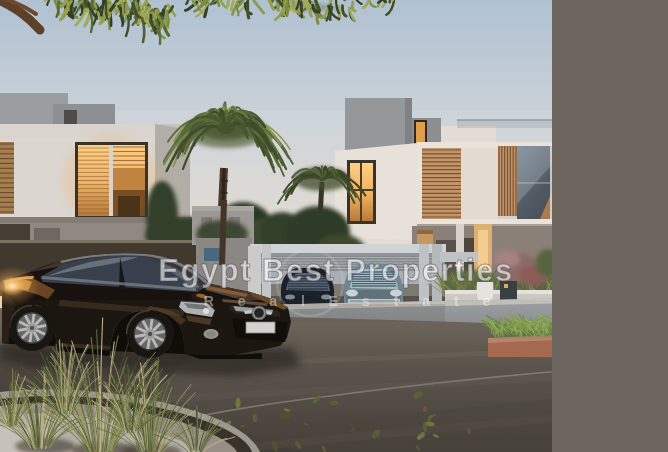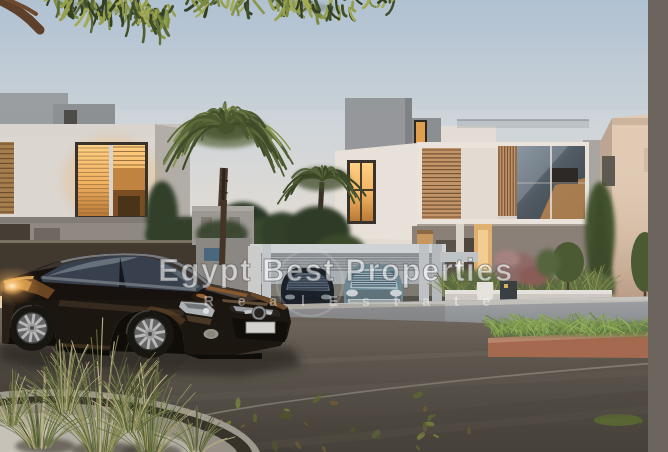--- a/index.html
+++ b/index.html
@@ -1,14 +1,14 @@
 <!DOCTYPE html>
 <html><head><meta charset="utf-8"><style>
 html,body{margin:0;padding:0;background:#6b655e;}
-#c{width:648px;height:452px;overflow:hidden;position:relative;}
+#c{width:552px;height:452px;overflow:hidden;position:relative;}
 </style></head><body>
 <div id="c"><svg width="668" height="452" viewBox="0 0 668 452">
       <defs>
 <linearGradient id="sky" x1="0" y1="0" x2="0" y2="1">
  <stop offset="0" stop-color="#b2c3d4"></stop>
           <stop offset="0.35" stop-color="#cdd4da"></stop>
  <stop offset="0.65" stop-color="#e0dbd4"></stop>
           <stop offset="1" stop-color="#eedfce"></stop>
 </linearGradient>
 <linearGradient id="road" x1="0" y1="0" x2="0" y2="1">

